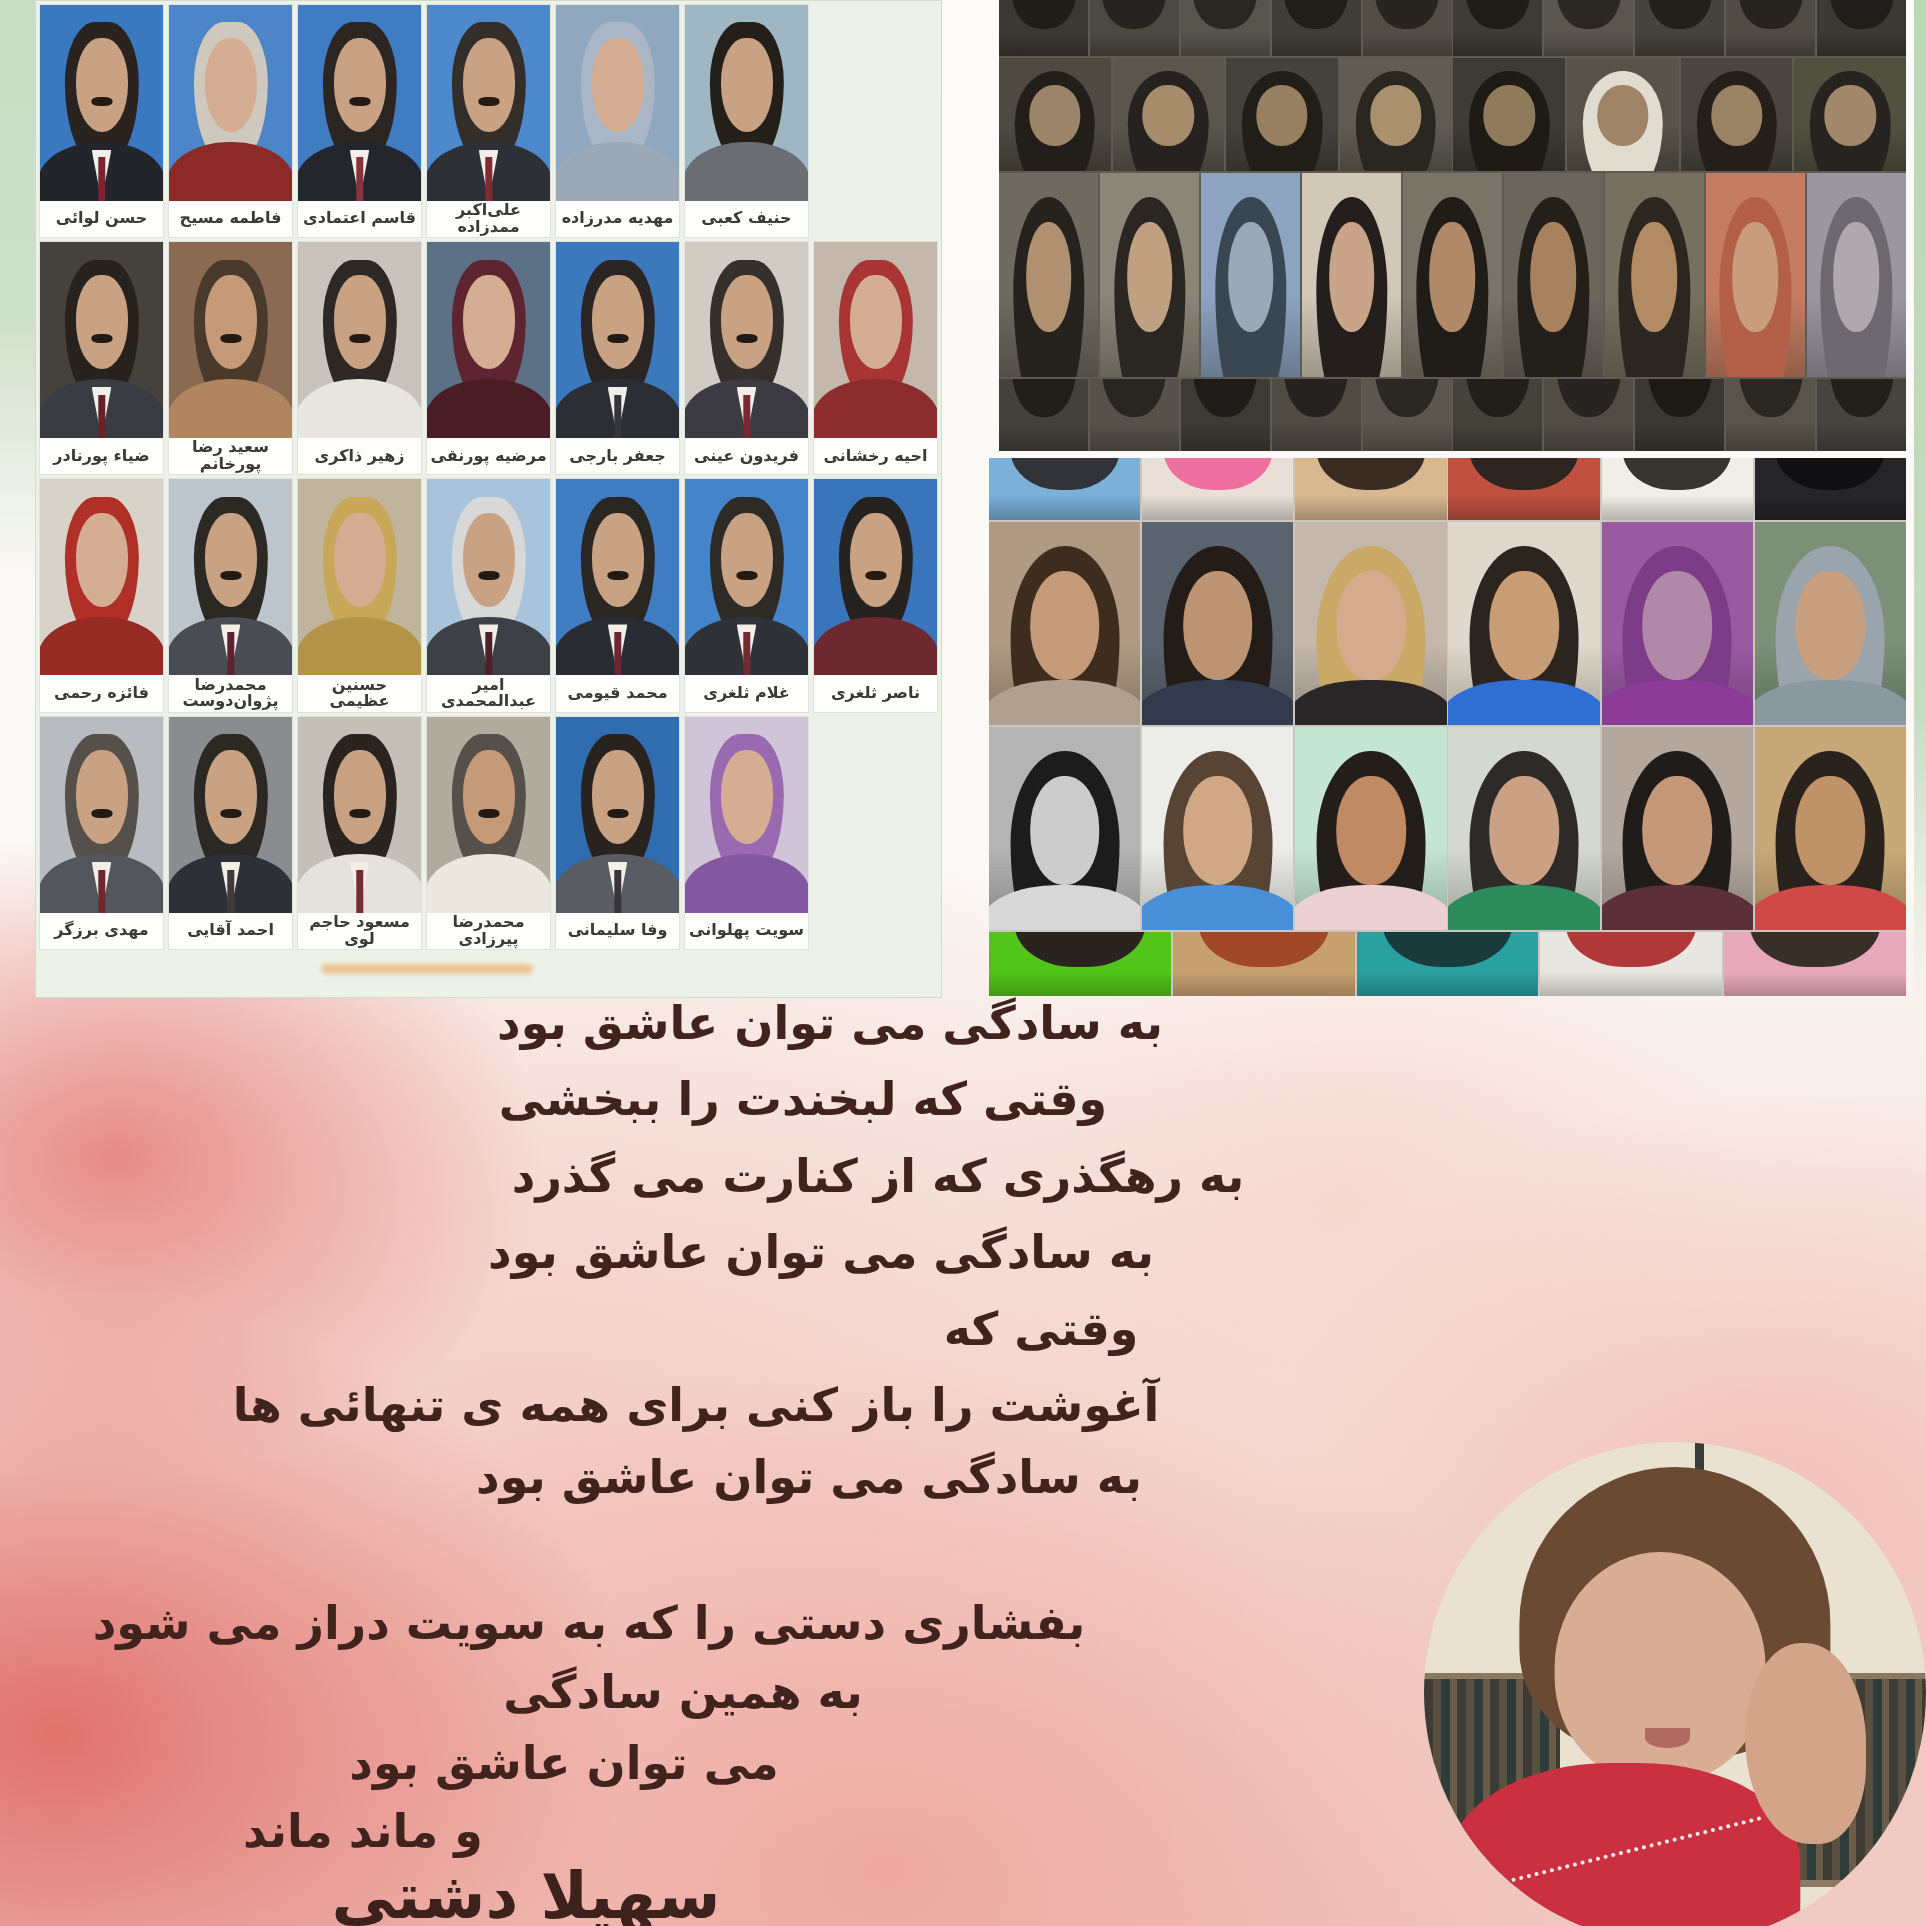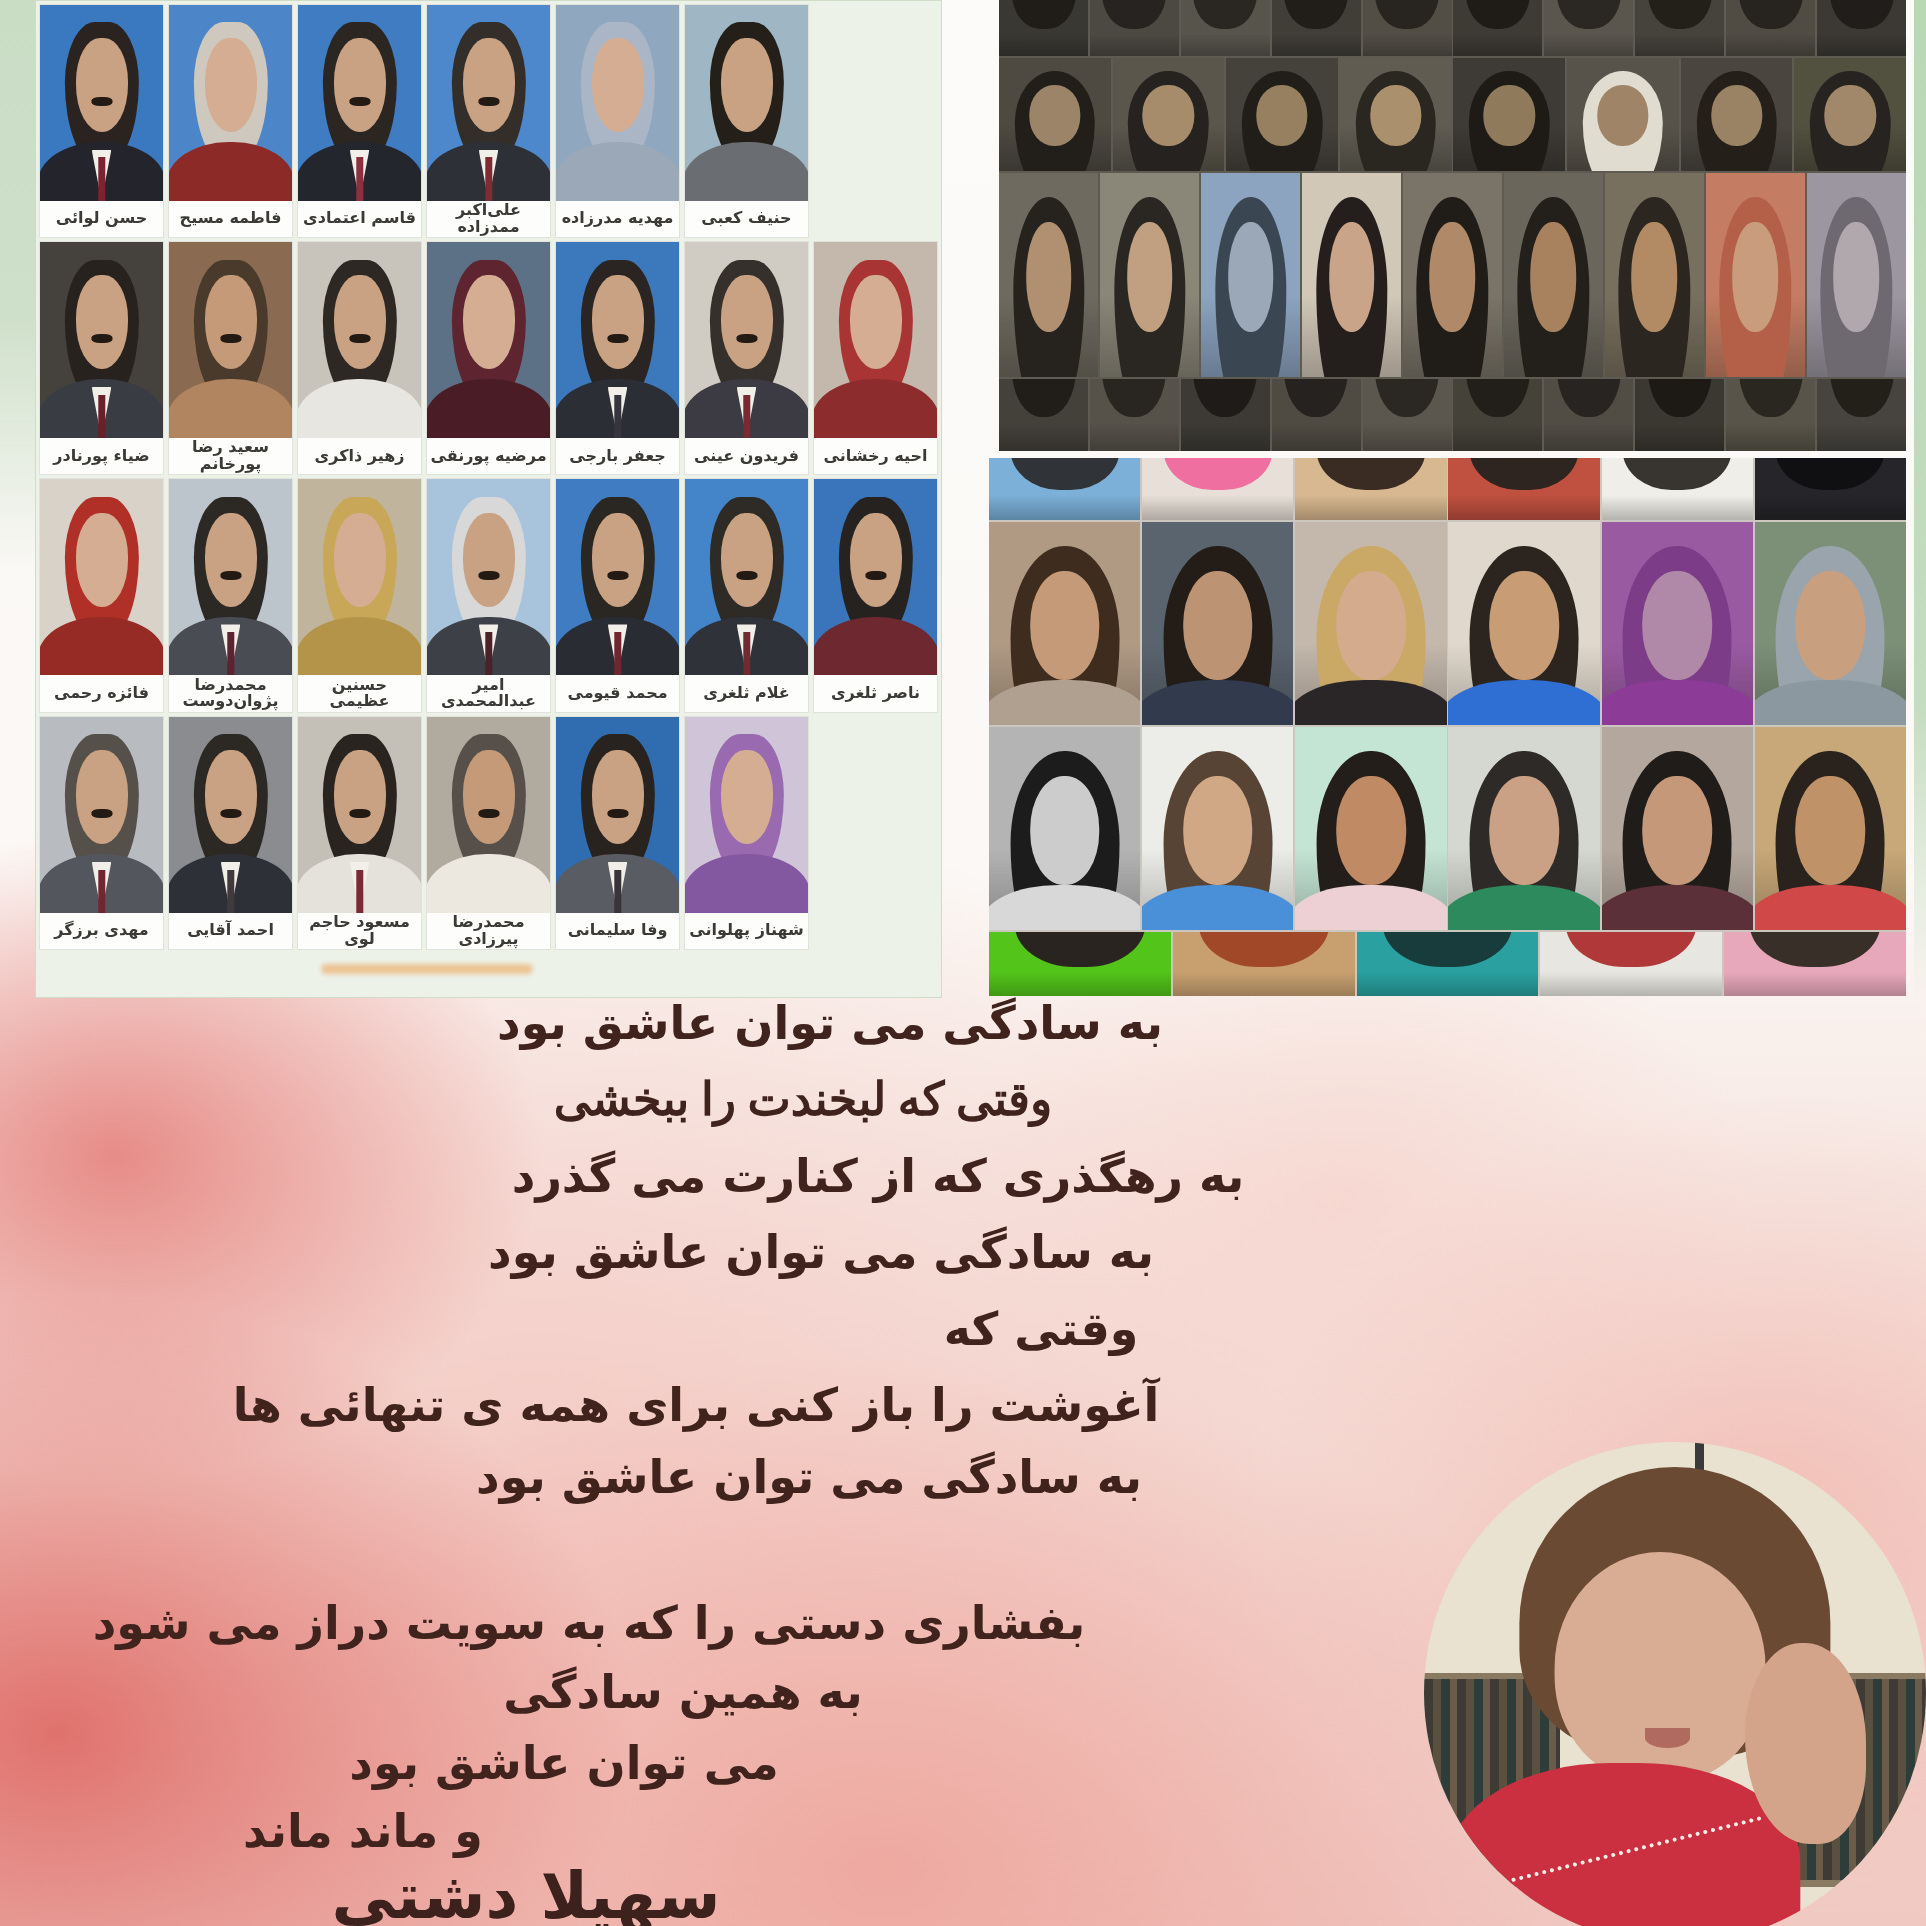--- a/index.html
+++ b/index.html
@@ -55,21 +55,21 @@
     border-radius:50% 50% 46% 46%/42% 42% 60% 60%;}
   .t-face{position:absolute;left:50%;top:24%;width:46%;height:54%;transform:translateX(-50%);
     border-radius:48%;}
   .t-cloth{position:absolute;left:50%;bottom:-18%;width:110%;height:40%;transform:translateX(-50%);
     border-radius:46% 46% 0 0;}
   .cut .t-hair{top:-58%;}
 
   
   .pline{position:absolute;z-index:3;direction:rtl;white-space:nowrap;font-weight:bold;
     font-size:46px;color:#41231e;transform:translateX(-50%);letter-spacing:0;}
-  #pl0{left:830px;top:996px;}  #pl1{left:803px;top:1072px;font-family:Liberation Serif, serif;}
+  #pl0{left:830px;top:996px;}  #pl1{left:803px;top:1072px;}
   #pl2{left:878px;top:1149px;}  #pl3{left:821px;top:1225px;}
   #pl4{left:1041px;top:1302px;}  #pl5{left:696px;top:1378px;}
   #pl6{left:809px;top:1450px;}  #pl7{left:715px;top:1523px;}
   #pl8{left:589px;top:1596px;}   #pl9{left:683px;top:1665px;}
   #pl10{left:564px;top:1736px;}  #pl11{left:363px;top:1804px;}
   #signature{position:absolute;left:526px;top:1859px;z-index:3;transform:translateX(-50%);
     direction:rtl;white-space:nowrap;font-weight:bold;font-size:64px;color:#3c211c;}
 
   
   #portrait{position:absolute;left:1424px;top:1442px;width:502px;height:502px;z-index:3;
@@ -353,21 +353,21 @@
             <div class="p-tie" style="background: rgb(56, 52, 58);"></div>
           </div>
           <div class="mname">وفا سلیمانی</div>
         </div>
         <div class="mcell">
           <div class="mphoto" style="background: rgb(208, 196, 216);">
             <div class="p-hair" style="background: rgb(154, 106, 176);"></div>
             <div class="p-face" style="background: rgb(212, 173, 146);"></div>
             <div class="p-torso" style="background: rgb(132, 88, 160);"></div>
           </div>
-          <div class="mname">شهناز پهلوانی</div>
+          <div class="mname">سویت پهلوانی</div>
         </div>
       </div>
     </div>
   <div id="wm-smudge"></div>
 
   <div id="bw-collage">
       <div class="cband" style="height: 56px;">
         <div class="tile cut" style="background: linear-gradient(rgb(58, 56, 51) 0%, rgb(58, 56, 51) 60%, rgba(0, 0, 0, 0.25) 100%), rgb(58, 56, 51);">
           <div class="t-hair" style="background: rgb(32, 29, 25);"></div>
         </div>

